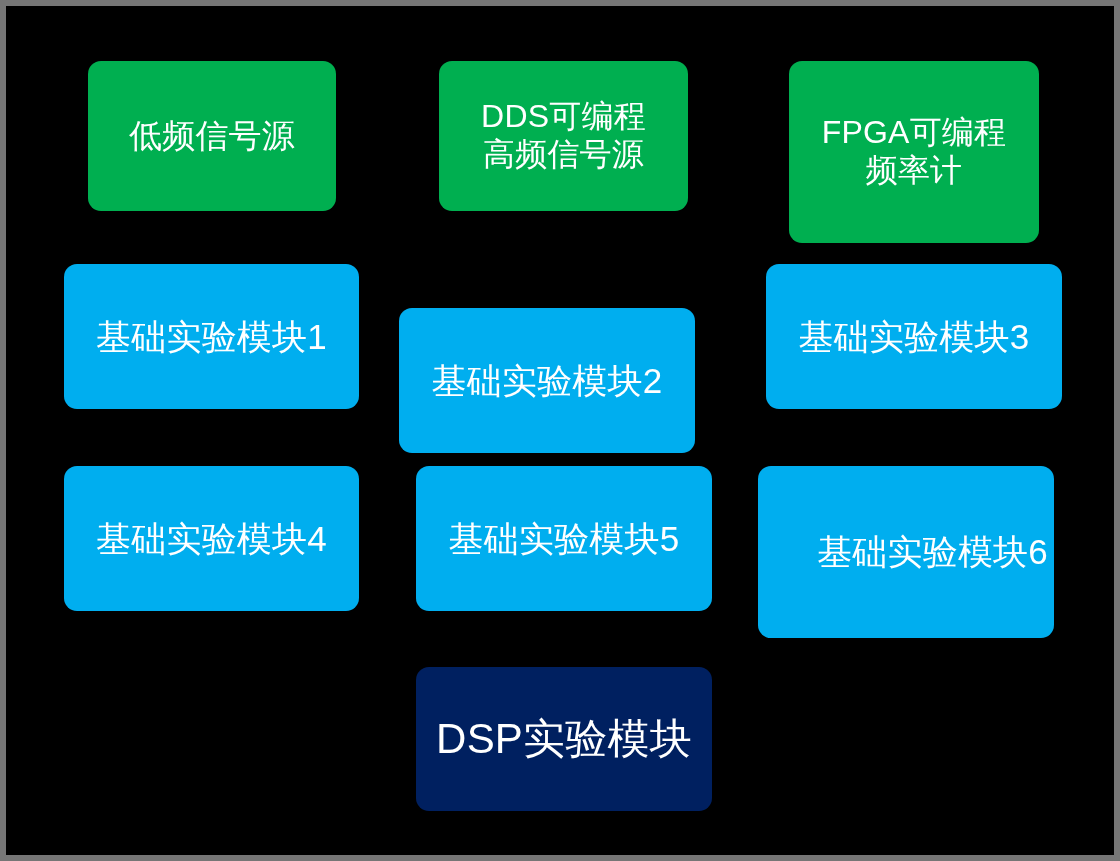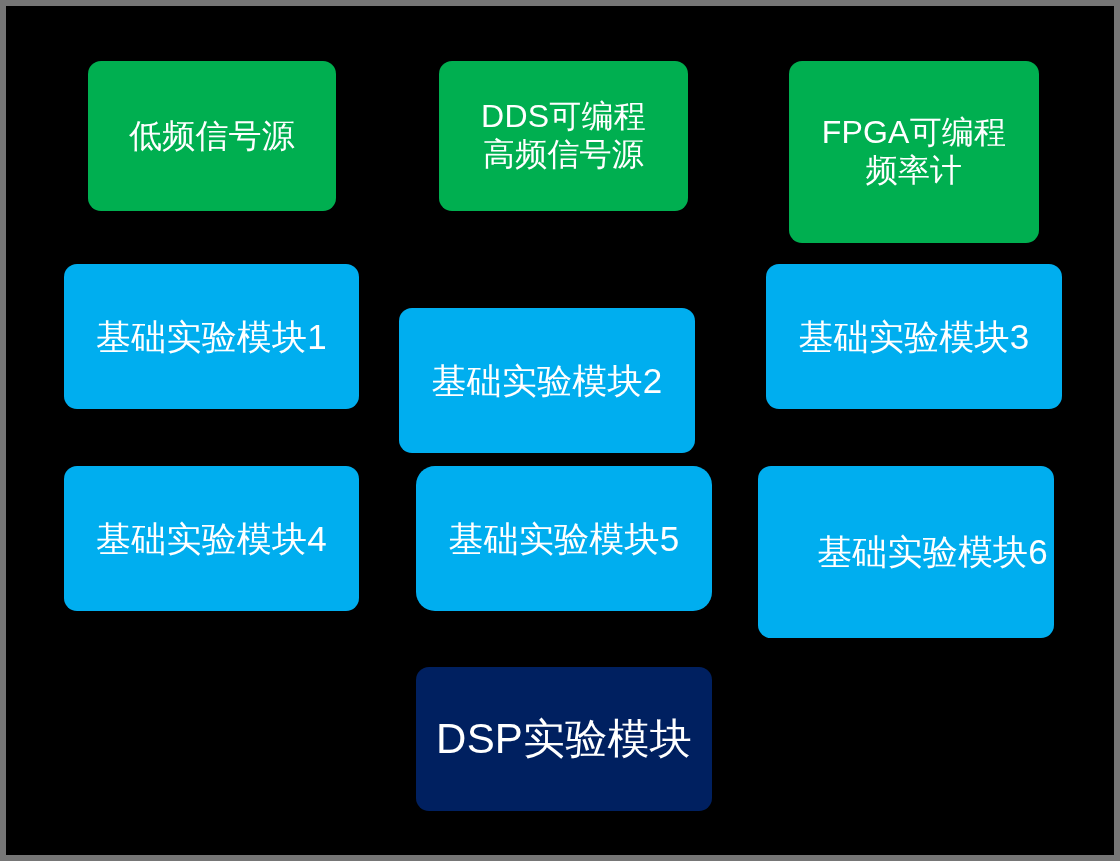--- a/index.html
+++ b/index.html
@@ -52,21 +52,21 @@
   .n-src2 { left: 433px; top: 55px;  width: 249px; height: 150px; }
   .n-src3 { left: 783px; top: 55px;  width: 250px; height: 182px; }
 
   
   .n-mod1 { left: 58px;  top: 258px; width: 295px; height: 145px; }
   .n-mod2 { left: 393px; top: 258px; width: 296px; height: 145px; margin-top: 44px; }
   .n-mod3 { left: 760px; top: 258px; width: 296px; height: 145px; }
 
   
   .n-mod4 { left: 58px;  top: 460px; width: 295px; height: 145px; }
-  .n-mod5 { left: 410px; top: 460px; width: 296px; height: 145px; border-radius: 19px; }
+  .n-mod5 { left: 410px; top: 460px; width: 296px; height: 145px; }
   .n-mod6 { left: 752px; top: 460px; width: 296px; height: 172px; justify-content: flex-end; }
 
   
   .n-dsp  { left: 410px; top: 661px; width: 296px; height: 144px; }
 </style>
 </head>
 <body>
 
 <div id="canvas">
 

